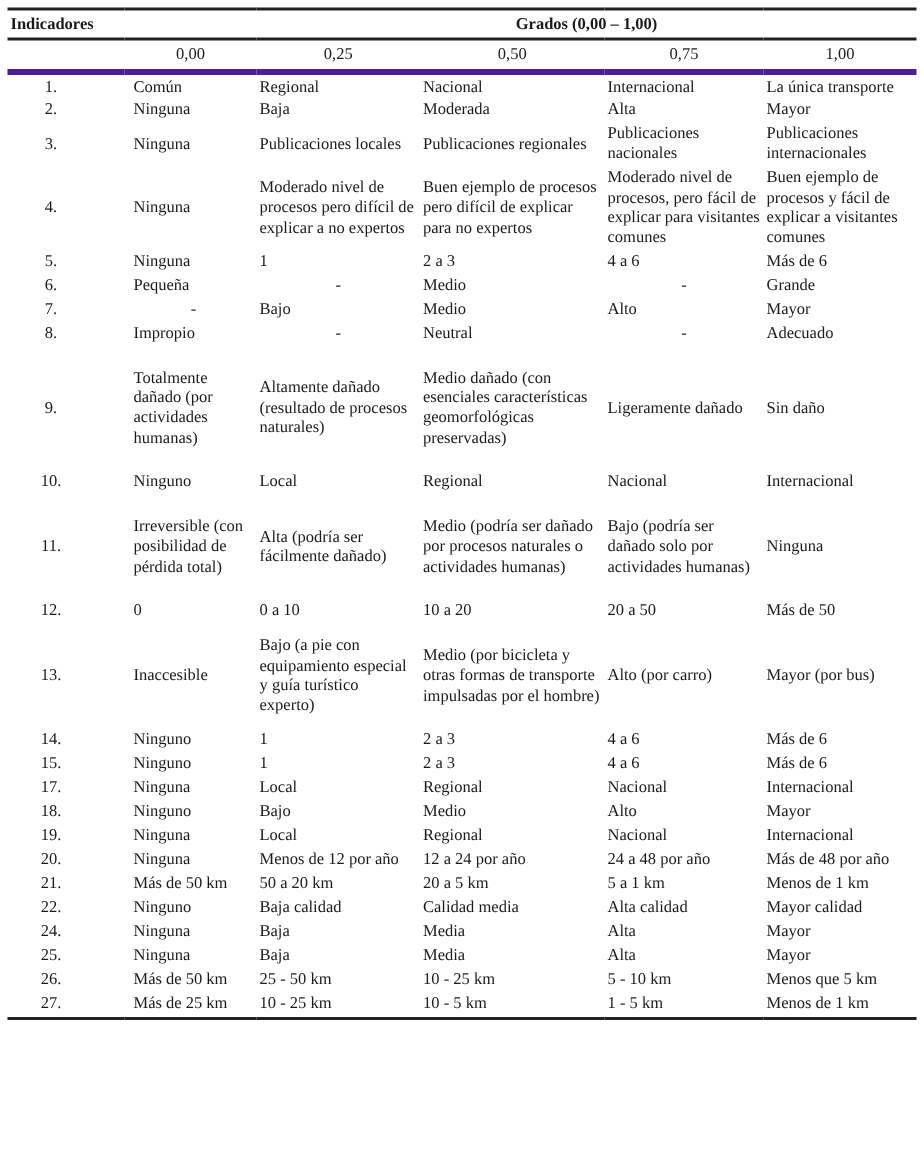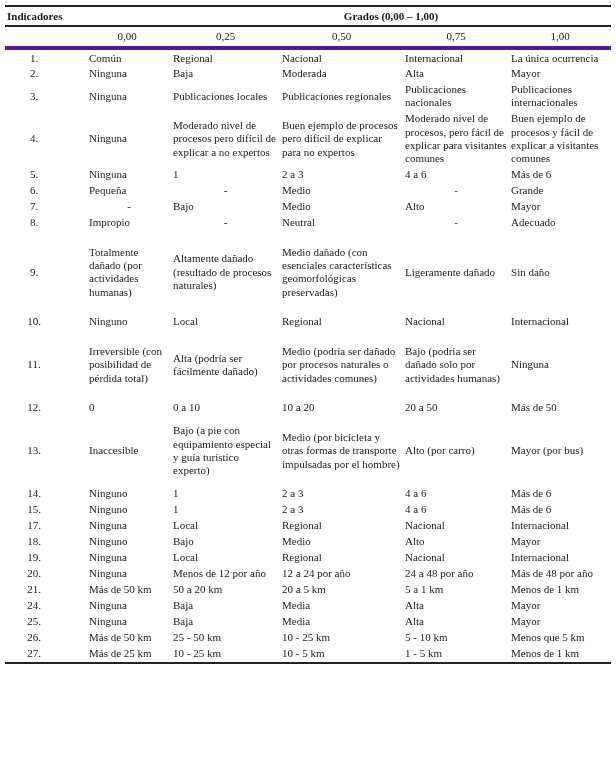--- a/index.html
+++ b/index.html
@@ -50,21 +50,21 @@
         <th>1,00</th>
       </tr>
     </thead>
     <tbody id="tbody">
         <tr class="first" style="height: 16px;">
           <td class="num">1.</td>
           <td class="c0v">Común</td>
           <td>Regional</td>
           <td>Nacional</td>
           <td>Internacional</td>
-          <td>La única ocurrencia</td>
+          <td>La única transporte</td>
         </tr>
         <tr style="height: 16px;">
           <td class="num">2.</td>
           <td class="c0v">Ninguna</td>
           <td>Baja</td>
           <td>Moderada</td>
           <td>Alta</td>
           <td>Mayor</td>
         </tr>
         <tr style="height: 29px;">
@@ -128,21 +128,21 @@
           <td class="c0v">Ninguno</td>
           <td>Local</td>
           <td>Regional</td>
           <td>Nacional</td>
           <td>Internacional</td>
         </tr>
         <tr style="height: 70px;">
           <td class="num">11.</td>
           <td class="c0v">Irreversible (con posibilidad de pérdida total)</td>
           <td>Alta (podría ser fácilmente dañado)</td>
-          <td>Medio (podría ser dañado por procesos naturales o actividades comunes)</td>
+          <td>Medio (podría ser dañado por procesos naturales o actividades humanas)</td>
           <td>Bajo (podría ser dañado solo por actividades humanas)</td>
           <td>Ninguna</td>
         </tr>
         <tr style="height: 16px;">
           <td class="num">12.</td>
           <td class="c0v">0</td>
           <td>0 a 10</td>
           <td>10 a 20</td>
           <td>20 a 50</td>
           <td>Más de 50</td>
@@ -205,20 +205,28 @@
         </tr>
         <tr style="height: 16px;">
           <td class="num">21.</td>
           <td class="c0v">Más de 50 km</td>
           <td>50 a 20 km</td>
           <td>20 a 5 km</td>
           <td>5 a 1 km</td>
           <td>Menos de 1 km</td>
         </tr>
         <tr style="height: 16px;">
+          <td class="num">22.</td>
+          <td class="c0v">Ninguno</td>
+          <td>Baja calidad</td>
+          <td>Calidad media</td>
+          <td>Alta calidad</td>
+          <td>Mayor calidad</td>
+        </tr>
+        <tr style="height: 16px;">
           <td class="num">24.</td>
           <td class="c0v">Ninguna</td>
           <td>Baja</td>
           <td>Media</td>
           <td>Alta</td>
           <td>Mayor</td>
         </tr>
         <tr style="height: 16px;">
           <td class="num">25.</td>
           <td class="c0v">Ninguna</td>

